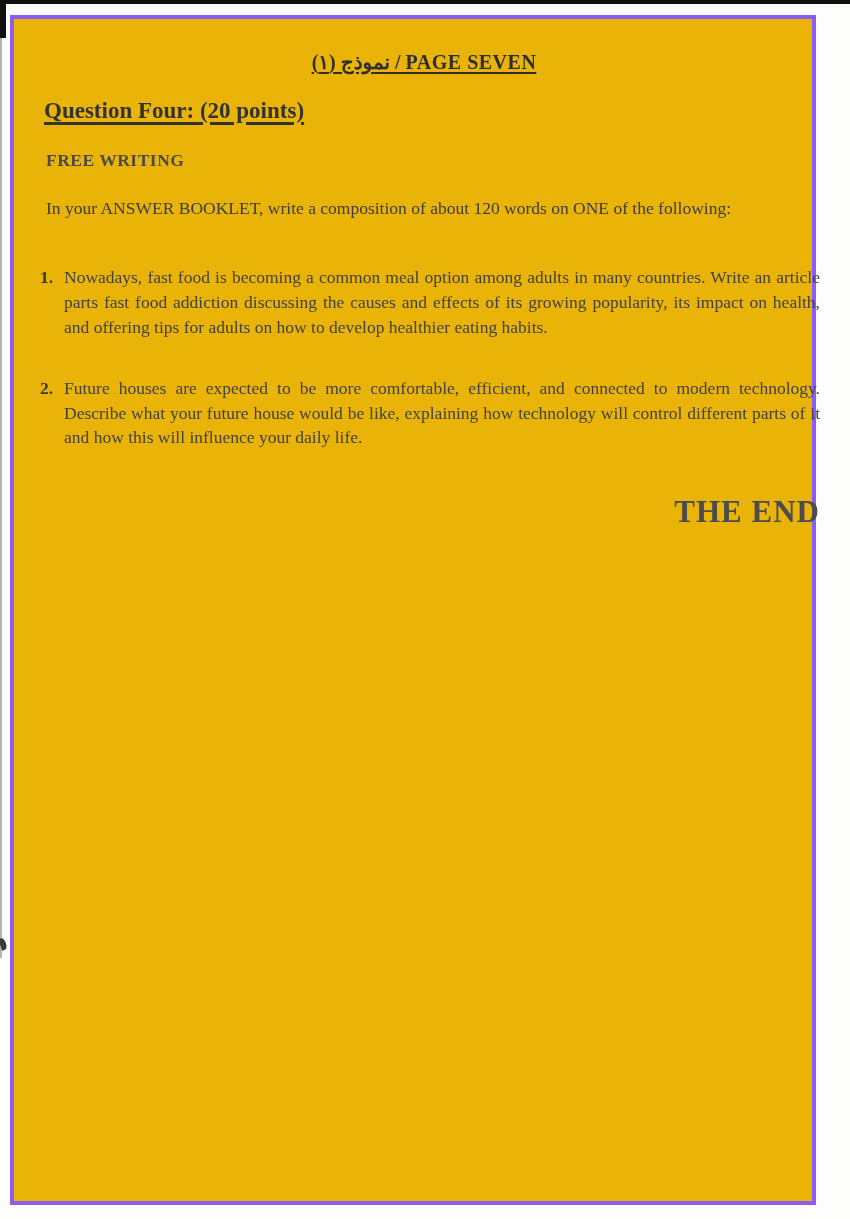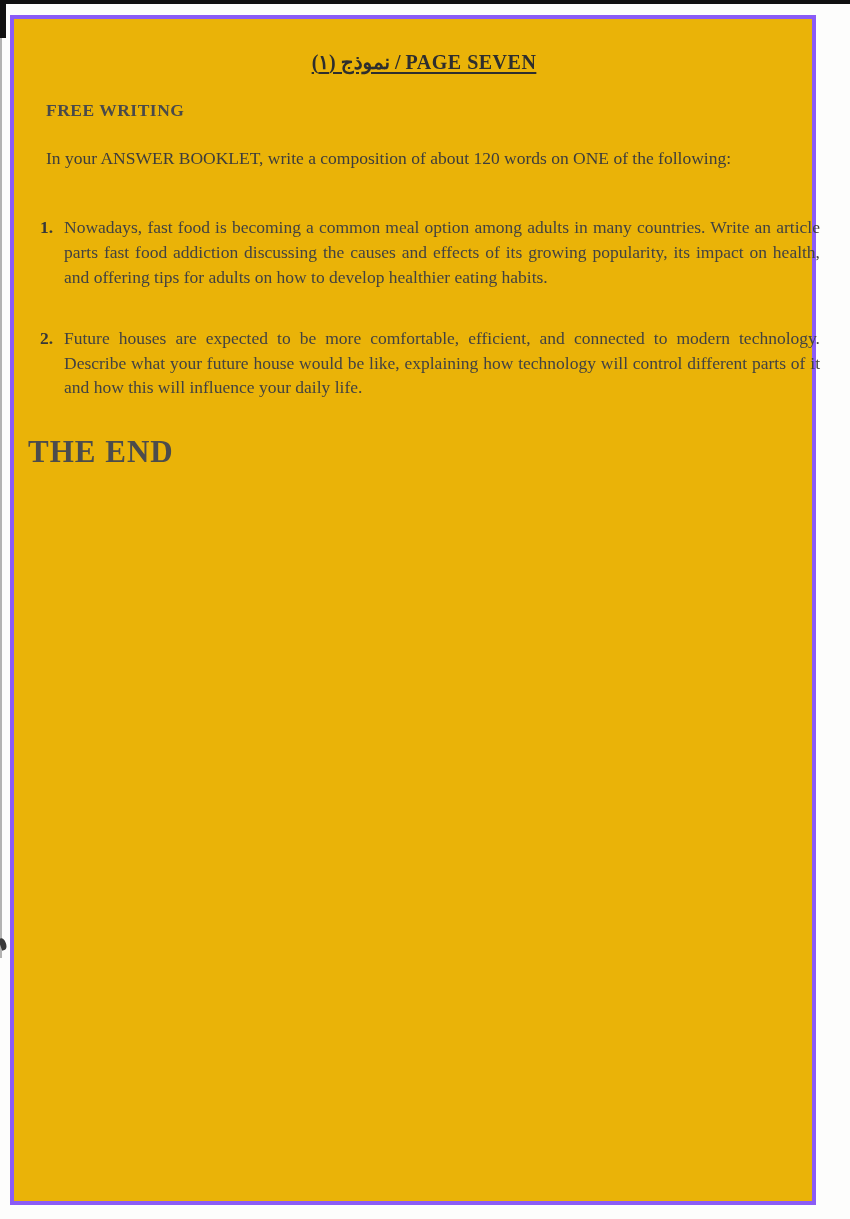--- a/index.html
+++ b/index.html
@@ -98,22 +98,22 @@
     line-height: 1.42;
   }
   .prompt-text {
     flex: 1;
     font-size: 17.5px;
     color: #424242;
     line-height: 1.42;
     text-align: justify;
   }
   .the-end {
-    margin-top: 34px;
-    text-align: left;
+    margin-top: 44px;
+    text-align: right;
     font-size: 31px;
     font-weight: bold;
     color: #4c4c4c;
     letter-spacing: 1px;
   }
 </style>
 </head>
 <body>
 
 <div class="scan-top"></div>
@@ -121,20 +121,25 @@
 <div class="scan-left-line"></div>
 <div class="scan-blob"></div>
 
 <div class="page-frame">
   <div class="content">
 
     <div class="page-header">
       <span class="hdr-text">نموذج (١) / PAGE SEVEN</span>
     </div>
 
+    <div>
+      <div class="question-title">
+        <span class="qt-text">Question Four: (20 points)</span>
+      </div>
+    </div>
 
     <div class="section-label">FREE WRITING</div>
 
     <div class="instructions">In your ANSWER BOOKLET, write a composition of about 120 words on ONE of the following:</div>
 
     <div class="prompt-list">
       <div class="prompt-item">
         <div class="prompt-number">1.</div>
         <div class="prompt-text">Nowadays, fast food is becoming a common meal option among adults in many countries. Write an article parts fast food addiction discussing the causes and effects of its growing popularity, its impact on health, and offering tips for adults on how to develop healthier eating habits.</div>
       </div>

